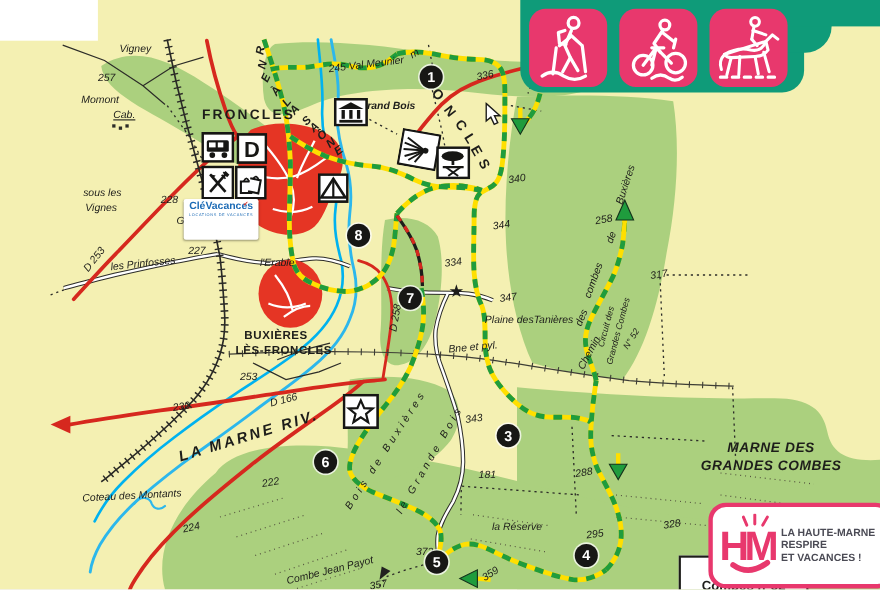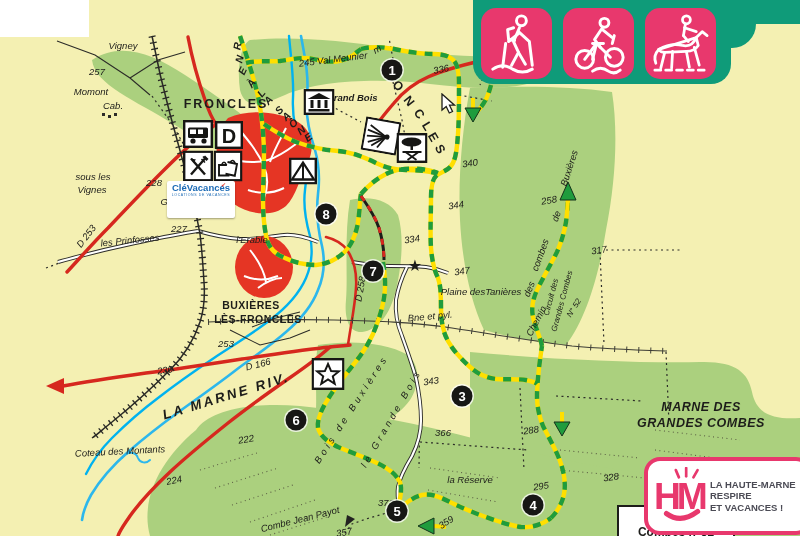--- a/index.html
+++ b/index.html
@@ -214,21 +214,21 @@
           <rect x="108" y="115" width="3" height="3"></rect>
           <rect x="114" y="113" width="3" height="3"></rect>
       </g>
     </g>
   </svg>
 
   <div id="labels-layer">
       <div class="maplabel it" style="left: 123px; top: 45px; transform: translate(-50%, -50%);">Vigney</div>
       <div class="maplabel it" style="left: 97px; top: 71px; transform: translate(-50%, -50%);">257</div>
       <div class="maplabel it" style="left: 91px; top: 91px; transform: translate(-50%, -50%);">Momont</div>
-      <div class="maplabel it" style="left: 113px; top: 105px; transform: translate(-50%, -50%);">Cab.</div>
+      <div class="maplabel it" style="left: 113px; top: 105px; transform: translate(-50%, -50%); text-decoration: underline;">Cab.</div>
       <div class="maplabel it" style="left: 93px; top: 176px; transform: translate(-50%, -50%);">sous les</div>
       <div class="maplabel it" style="left: 92px; top: 189px; transform: translate(-50%, -50%);">Vignes</div>
       <div class="maplabel it" style="left: 154px; top: 182px; transform: translate(-50%, -50%);">228</div>
       <div class="maplabel it" style="left: 86px; top: 236px; transform: translate(-50%, -50%) rotate(-52deg);">D 253</div>
       <div class="maplabel it" style="left: 130px; top: 240px; transform: translate(-50%, -50%) rotate(-6deg);">les Prinfosses</div>
       <div class="maplabel it" style="left: 179px; top: 228px; transform: translate(-50%, -50%);">227</div>
       <div class="maplabel it" style="left: 171px; top: 201px; transform: translate(-50%, -50%);">Gare</div>
       <div class="maplabel it" style="left: 252px; top: 239px; transform: translate(-50%, -50%);">l'Erable</div>
       <div class="maplabel town" style="left: 226px; top: 104px; transform: translate(-50%, -50%);">FRONCLES</div>
       <div class="maplabel it" style="left: 120px; top: 451px; transform: translate(-50%, -50%) rotate(-3deg);">Coteau des Montants</div>
@@ -238,21 +238,21 @@
       <div class="maplabel it" style="left: 165px; top: 370px; transform: translate(-50%, -50%) rotate(-8deg);">230</div>
       <div class="maplabel it" style="left: 258px; top: 364px; transform: translate(-50%, -50%) rotate(-14deg);">D 166</div>
       <div class="maplabel river" style="left: 226px; top: 396px; transform: translate(-50%, -50%) rotate(-17deg);">LA MARNE RIV.</div>
       <div class="maplabel it" style="left: 246px; top: 439px; transform: translate(-50%, -50%) rotate(-10deg);">222</div>
       <div class="maplabel it" style="left: 174px; top: 480px; transform: translate(-50%, -50%) rotate(-12deg);">224</div>
       <div class="maplabel it" style="left: 300px; top: 519px; transform: translate(-50%, -50%) rotate(-14deg);">Combe Jean Payot</div>
       <div class="maplabel it" style="left: 344px; top: 532px; transform: translate(-50%, -50%) rotate(-10deg);">357</div>
       <div class="maplabel it" style="left: 386px; top: 502px; transform: translate(-50%, -50%);">372</div>
       <div class="maplabel it" style="left: 446px; top: 522px; transform: translate(-50%, -50%) rotate(-32deg);">359</div>
       <div class="maplabel it" style="left: 431px; top: 381px; transform: translate(-50%, -50%) rotate(-8deg);">343</div>
-      <div class="maplabel it" style="left: 443px; top: 432px; transform: translate(-50%, -50%);">366</div>
+      <div class="maplabel it" style="left: 443px; top: 432px; transform: translate(-50%, -50%);">181</div>
       <div class="maplabel it" style="left: 470px; top: 479px; transform: translate(-50%, -50%);">la Réserve</div>
       <div class="maplabel it" style="left: 412px; top: 239px; transform: translate(-50%, -50%) rotate(-8deg);">334</div>
       <div class="maplabel it" style="left: 456px; top: 205px; transform: translate(-50%, -50%) rotate(-8deg);">344</div>
       <div class="maplabel it" style="left: 462px; top: 271px; transform: translate(-50%, -50%) rotate(-8deg);">347</div>
       <div class="maplabel it" style="left: 481px; top: 291px; transform: translate(-50%, -50%);">Plaine desTanières</div>
       <div class="maplabel it" style="left: 430px; top: 316px; transform: translate(-50%, -50%) rotate(-5deg);">Bne et pyl.</div>
       <div class="maplabel it" style="left: 360px; top: 289px; transform: translate(-50%, -50%) rotate(-80deg);">D 258</div>
       <div class="maplabel it" style="left: 599px; top: 250px; transform: translate(-50%, -50%) rotate(-8deg);">317</div>
       <div class="maplabel it" style="left: 536px; top: 321px; transform: translate(-50%, -50%) rotate(-62deg);">Chemin</div>
       <div class="maplabel it" style="left: 529px; top: 289px; transform: translate(-50%, -50%) rotate(-68deg);">des</div>

